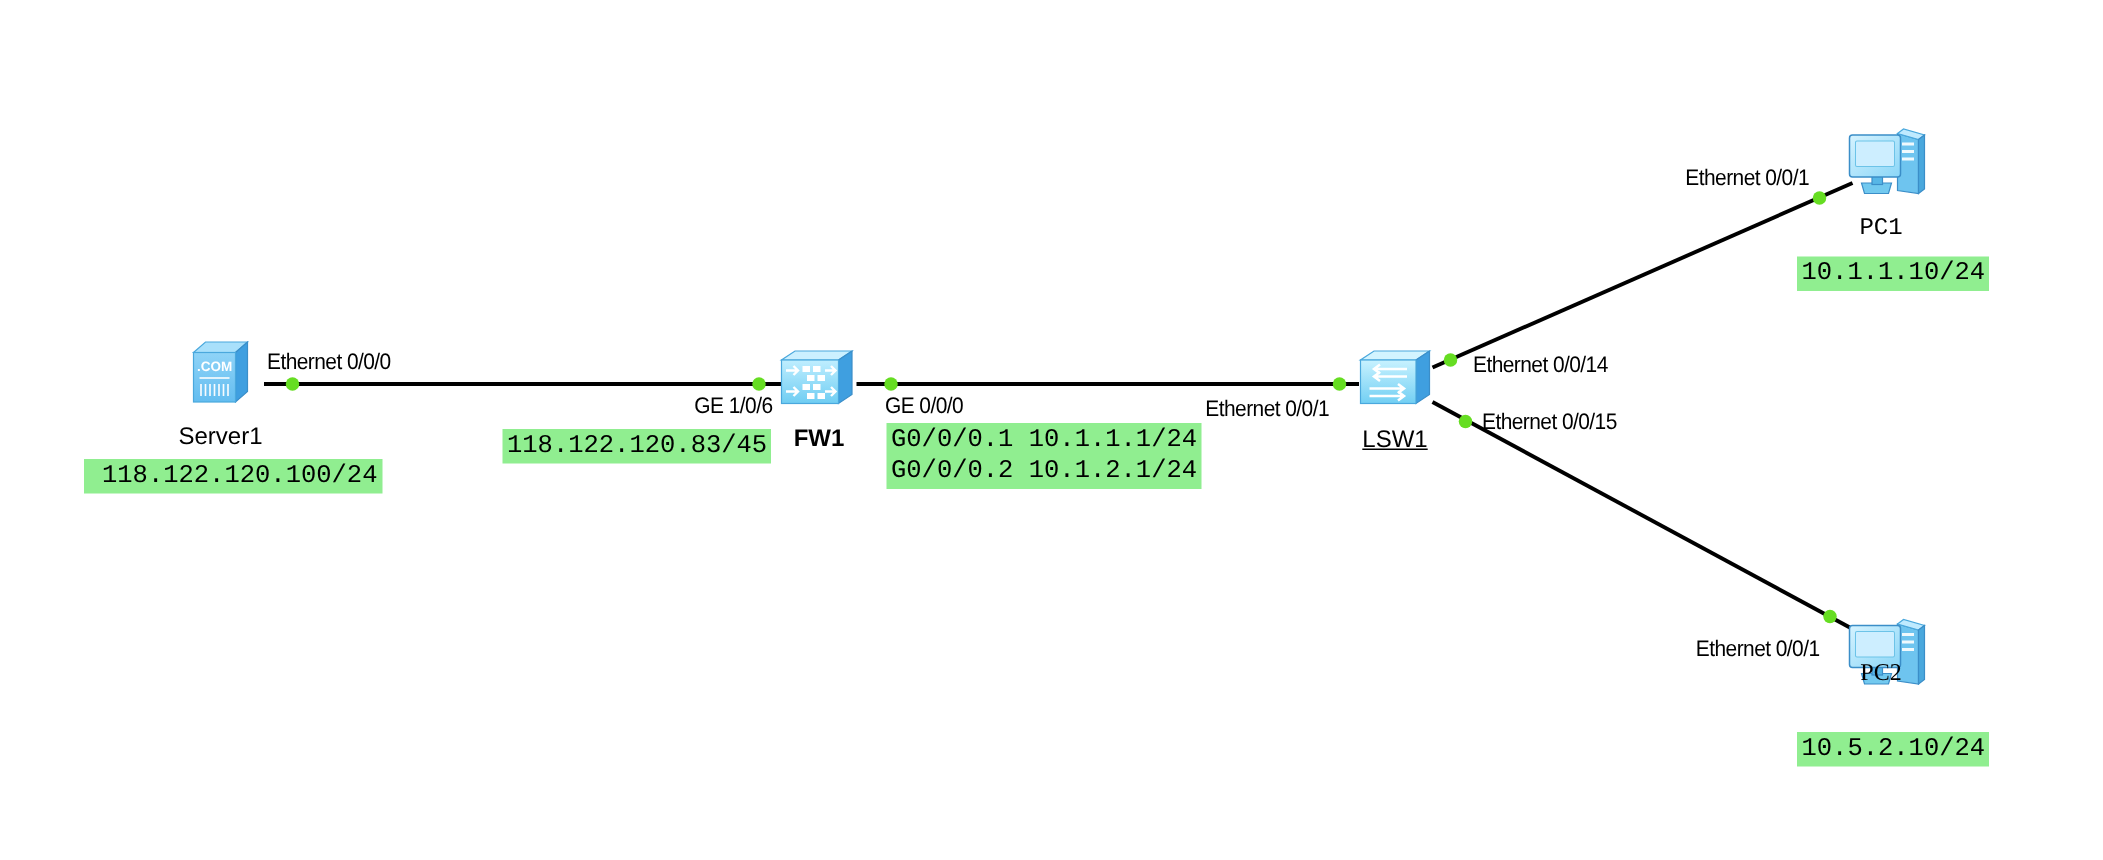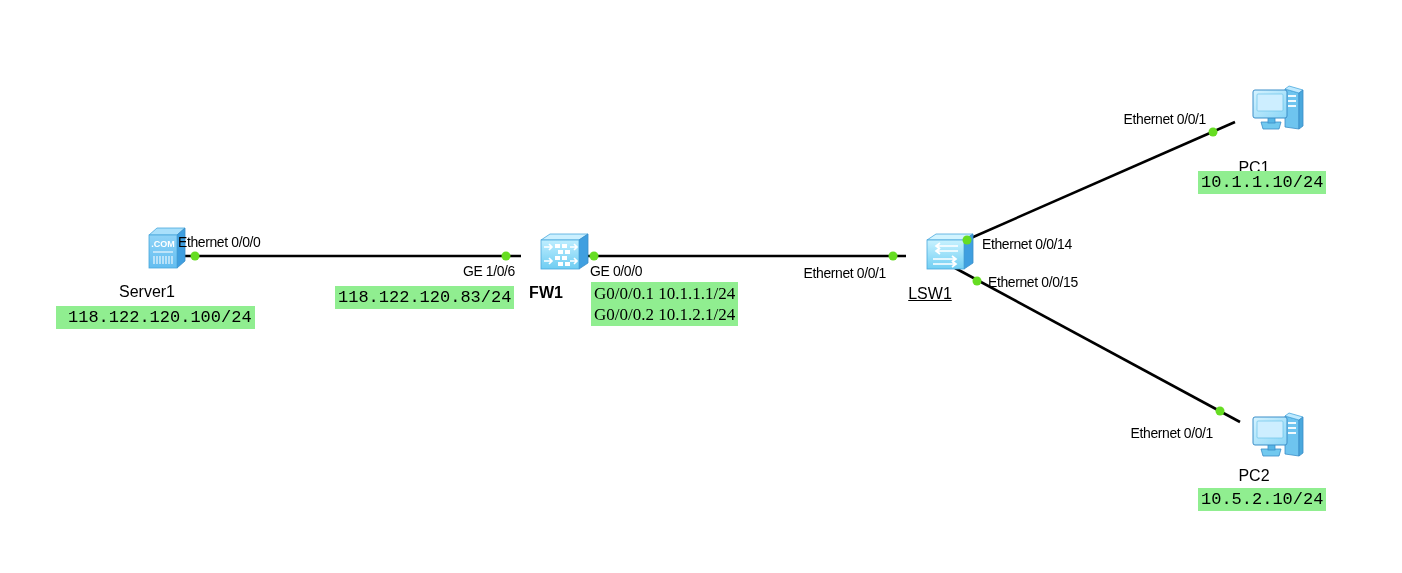--- a/index.html
+++ b/index.html
@@ -19,21 +19,20 @@
   #links {
     position: absolute;
     left: 0;
     top: 0;
     width: 1402px;
     height: 573px;
   }
   .node {
     position: absolute;
     transform: translate(-50%, -50%);
-    margin-left: 20px;
   }
   .node svg { display: block; }
 
   .dev-name {
     position: absolute;
     transform: translate(-50%, 0);
     font-family: "Liberation Sans", sans-serif;
     font-size: 16px;
     color: #000000;
     white-space: nowrap;
@@ -177,21 +176,21 @@
       <rect x="39" y="12" width="8" height="2"></rect>
       <rect x="39" y="17" width="8" height="2"></rect>
       <rect x="39" y="22" width="8" height="2"></rect>
     </g>
     <polygon points="12,39 32,39 30,46 14,46" fill="#72c9ef" stroke="#3b8ec8" stroke-width="0.8"></polygon>
     <rect x="19" y="33" width="7" height="7" fill="#57b6e6" stroke="#3b8ec8" stroke-width="0.8"></rect>
     <rect x="4" y="7" width="34" height="28" rx="2" fill="url(#pcS)" stroke="#3b8ec8" stroke-width="1"></rect>
     <rect x="8" y="11" width="26" height="17" rx="1" fill="#cdeeff" stroke="#6cc3e8" stroke-width="0.7"></rect>
   </svg>
       </div>
-      <div class="dev-name" style="left: 1254px; top: 159px;">PC1</div>
+      <div class="dev-name" style="left: 1254px; top: 143px; font-family: Liberation Mono, monospace;">PC1</div>
       <div class="node" style="left: 1258px; top: 437px;">
         <svg width="58" height="54" viewBox="0 0 58 54">
     <defs>
       <linearGradient id="pcS" x1="0" y1="0" x2="1" y2="1">
         <stop offset="0" stop-color="#d6f3ff"></stop>
               <stop offset="1" stop-color="#8ad6f7"></stop>
       </linearGradient>
     </defs>
     <polygon points="36,6 50,10 50,46 36,44" fill="#6ec4ef" stroke="#3b8ec8" stroke-width="0.8"></polygon>
     <polygon points="36,6 50,10 54,7 40,3" fill="#bfeaff" stroke="#4aa8dd" stroke-width="0.8"></polygon>
@@ -200,21 +199,21 @@
       <rect x="39" y="12" width="8" height="2"></rect>
       <rect x="39" y="17" width="8" height="2"></rect>
       <rect x="39" y="22" width="8" height="2"></rect>
     </g>
     <polygon points="12,39 32,39 30,46 14,46" fill="#72c9ef" stroke="#3b8ec8" stroke-width="0.8"></polygon>
     <rect x="19" y="33" width="7" height="7" fill="#57b6e6" stroke="#3b8ec8" stroke-width="0.8"></rect>
     <rect x="4" y="7" width="34" height="28" rx="2" fill="url(#pcS)" stroke="#3b8ec8" stroke-width="1"></rect>
     <rect x="8" y="11" width="26" height="17" rx="1" fill="#cdeeff" stroke="#6cc3e8" stroke-width="0.7"></rect>
   </svg>
       </div>
-      <div class="dev-name" style="left: 1254px; top: 467px;">PC2</div>
+      <div class="dev-name" style="left: 1254px; top: 440px; font-family: Liberation Serif, serif;">PC2</div>
     </div>
   <div id="dots-layer">
       <div class="dot" style="left: 195px; top: 256px; background: rgb(102, 221, 34);"></div>
       <div class="dot" style="left: 506px; top: 256px; background: rgb(102, 221, 34);"></div>
       <div class="dot" style="left: 594px; top: 256px; background: rgb(102, 221, 34);"></div>
       <div class="dot" style="left: 893px; top: 256px; background: rgb(102, 221, 34);"></div>
       <div class="dot" style="left: 967px; top: 240px; background: rgb(102, 221, 34);"></div>
       <div class="dot" style="left: 977px; top: 281px; background: rgb(102, 221, 34);"></div>
       <div class="dot" style="left: 1213px; top: 132px; background: rgb(102, 221, 34);"></div>
       <div class="dot" style="left: 1220px; top: 411px; background: rgb(102, 221, 34);"></div>
@@ -224,20 +223,20 @@
       <div class="iface-label anchor-end" style="left: 515px; top: 262px;">GE 1/0/6</div>
       <div class="iface-label anchor-start" style="left: 590px; top: 262px;">GE 0/0/0</div>
       <div class="iface-label anchor-end" style="left: 886px; top: 264px;">Ethernet 0/0/1</div>
       <div class="iface-label anchor-start" style="left: 982px; top: 235px;">Ethernet 0/0/14</div>
       <div class="iface-label anchor-start" style="left: 988px; top: 273px;">Ethernet 0/0/15</div>
       <div class="iface-label anchor-end" style="left: 1206px; top: 110px;">Ethernet 0/0/1</div>
       <div class="iface-label anchor-end" style="left: 1213px; top: 424px;">Ethernet 0/0/1</div>
     </div>
   <div id="ip-layer">
       <div class="ip-label" style="left: 40px; top: 306px; background: rgb(144, 238, 144); padding-left: 12px;">118.122.120.100/24</div>
-      <div class="ip-label" style="left: 319px; top: 286px; background: rgb(144, 238, 144);">118.122.120.83/24</div>
-      <div class="ip-label" style="left: 575px; top: 282px; background: rgb(144, 238, 144); font-family: Liberation Serif, serif;">G0/0/0.1 10.1.1.1/24
+      <div class="ip-label" style="left: 319px; top: 286px; background: rgb(144, 238, 144);">118.122.120.83/45</div>
+      <div class="ip-label" style="left: 575px; top: 282px; background: rgb(144, 238, 144);">G0/0/0.1 10.1.1.1/24
 G0/0/0.2 10.1.2.1/24</div>
       <div class="ip-label" style="left: 1182px; top: 171px; background: rgb(144, 238, 144);">10.1.1.10/24</div>
       <div class="ip-label" style="left: 1182px; top: 488px; background: rgb(144, 238, 144);">10.5.2.10/24</div>
     </div>
 
 </div>
 
 </body></html>

